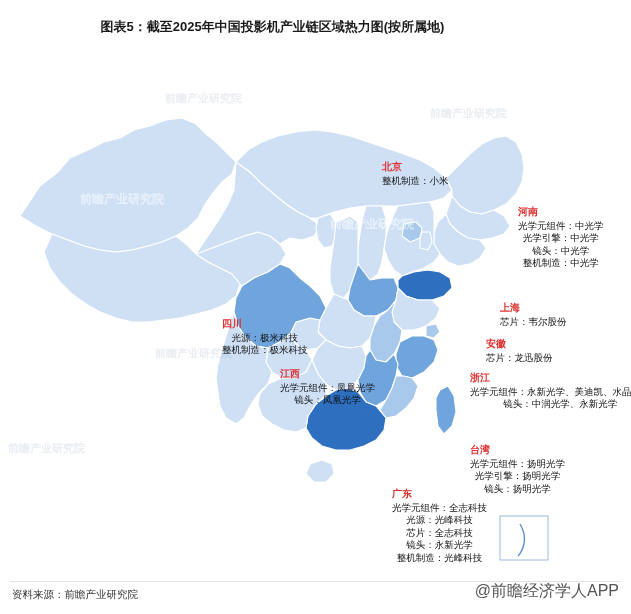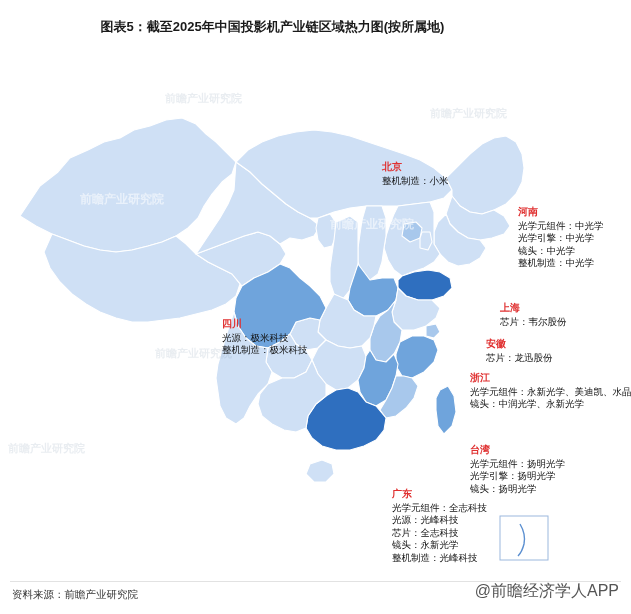--- a/index.html
+++ b/index.html
@@ -38,21 +38,21 @@
   .lbl{
     position:absolute;
     font-size:9.5px;
     line-height:12.5px;
     white-space:nowrap;
   }
   .lbl .prov{
     color:#e03131;font-weight:bold;font-size:10px;
     display:block;margin-bottom:1px;
   }
-  .lbl .row{display:block;color:#111;}
+  .lbl .row{display:block;color:#111;text-align:center;}
   .lbl .val{color:#111;}
   .key{display:inline-block;min-width:0;}
   #footer{
     position:absolute;left:12px;bottom:12px;
     font-size:10.5px;color:#333;
   }
   #footer-right{
     position:absolute;right:12px;bottom:12px;
     font-size:16px;color:#555;
   }
@@ -176,20 +176,25 @@
     <span class="row"><span class="key">光学元组件：</span><span class="val">永新光学、美迪凯、水晶光电</span></span>
     <span class="row"><span class="key">镜头：</span><span class="val">中润光学、永新光学</span></span>
   </div>
 
   <div class="lbl" style="left:222px;top:272px;">
     <span class="prov">四川</span>
     <span class="row"><span class="key">光源：</span><span class="val">极米科技</span></span>
     <span class="row"><span class="key">整机制造：</span><span class="val">极米科技</span></span>
   </div>
 
+  <div class="lbl" style="left:280px;top:322px;">
+    <span class="prov">江西</span>
+    <span class="row"><span class="key">光学元组件：</span><span class="val">凤凰光学</span></span>
+    <span class="row"><span class="key">镜头：</span><span class="val">凤凰光学</span></span>
+  </div>
 
   <div class="lbl" style="left:392px;top:442px;">
     <span class="prov">广东</span>
     <span class="row"><span class="key">光学元组件：</span><span class="val">全志科技</span></span>
     <span class="row"><span class="key">光源：</span><span class="val">光峰科技</span></span>
     <span class="row"><span class="key">芯片：</span><span class="val">全志科技</span></span>
     <span class="row"><span class="key">镜头：</span><span class="val">永新光学</span></span>
     <span class="row"><span class="key">整机制造：</span><span class="val">光峰科技</span></span>
   </div>
 

